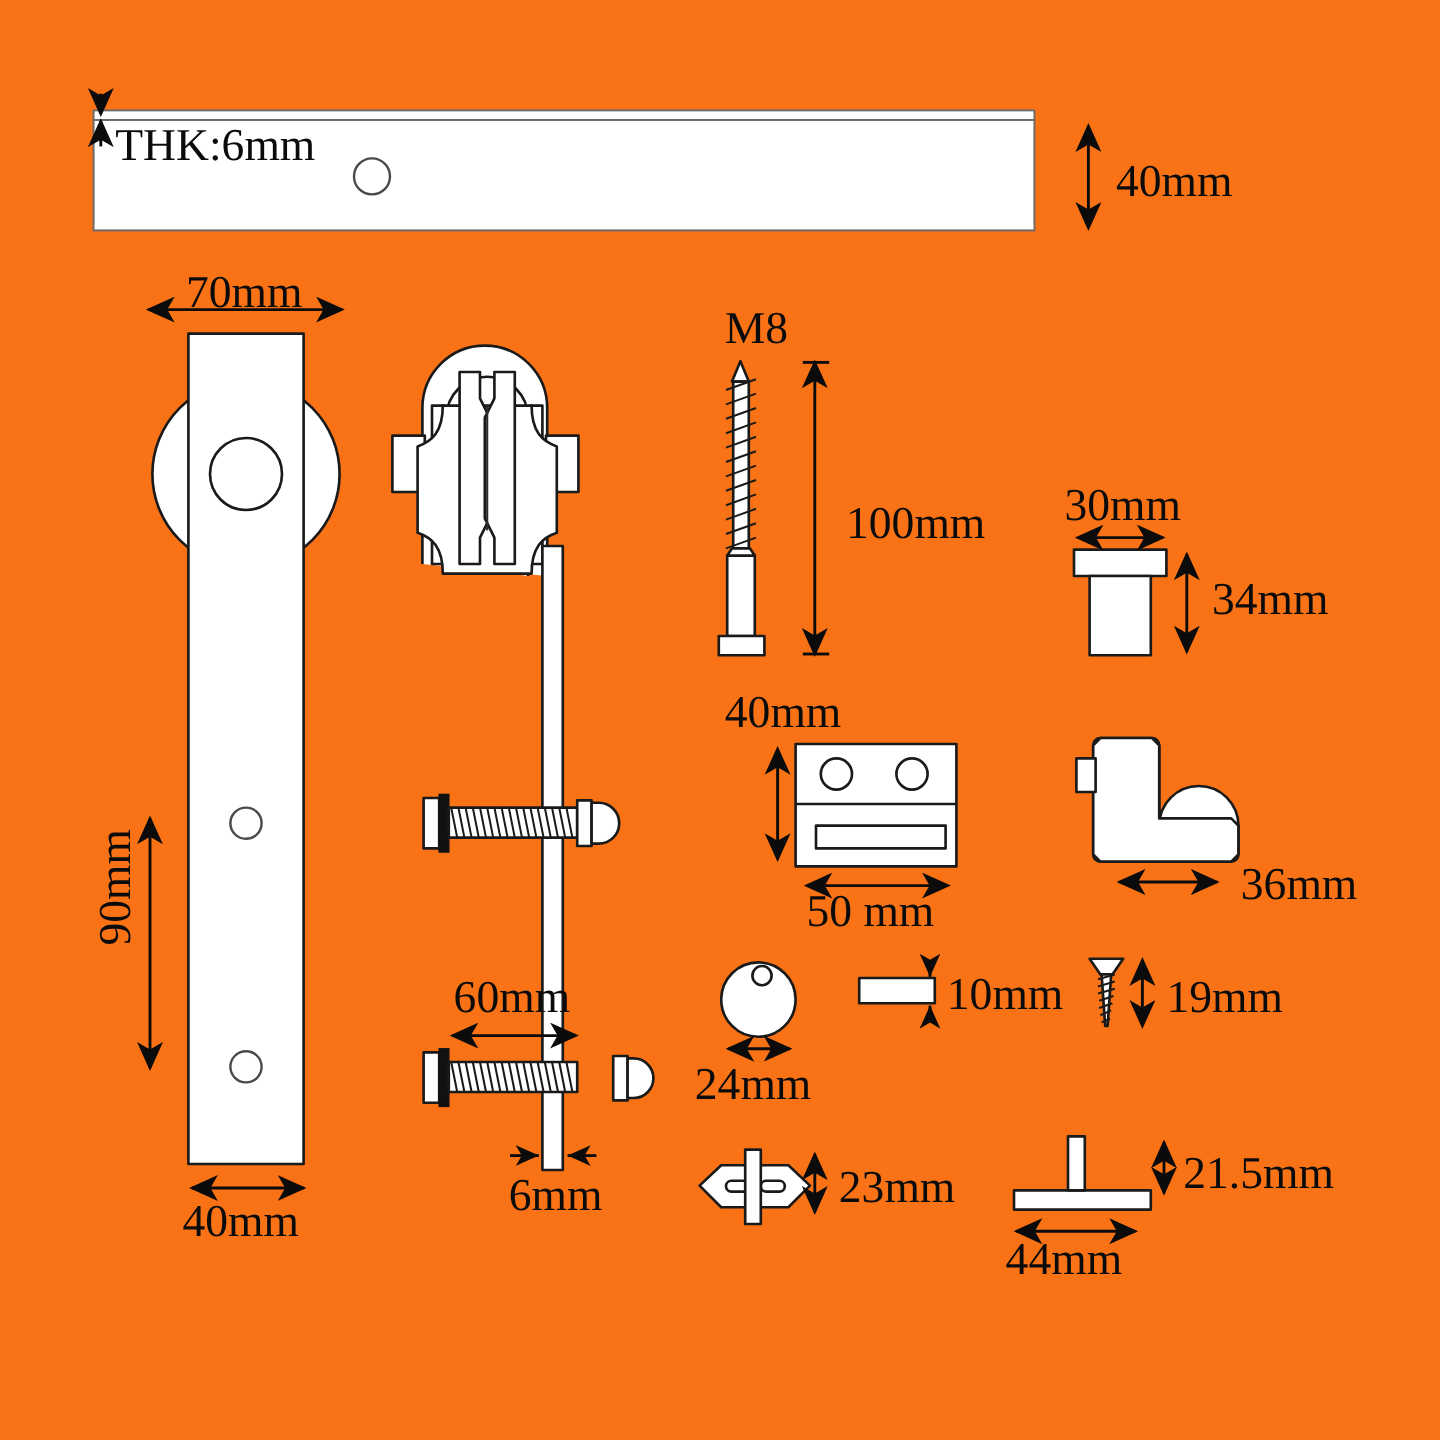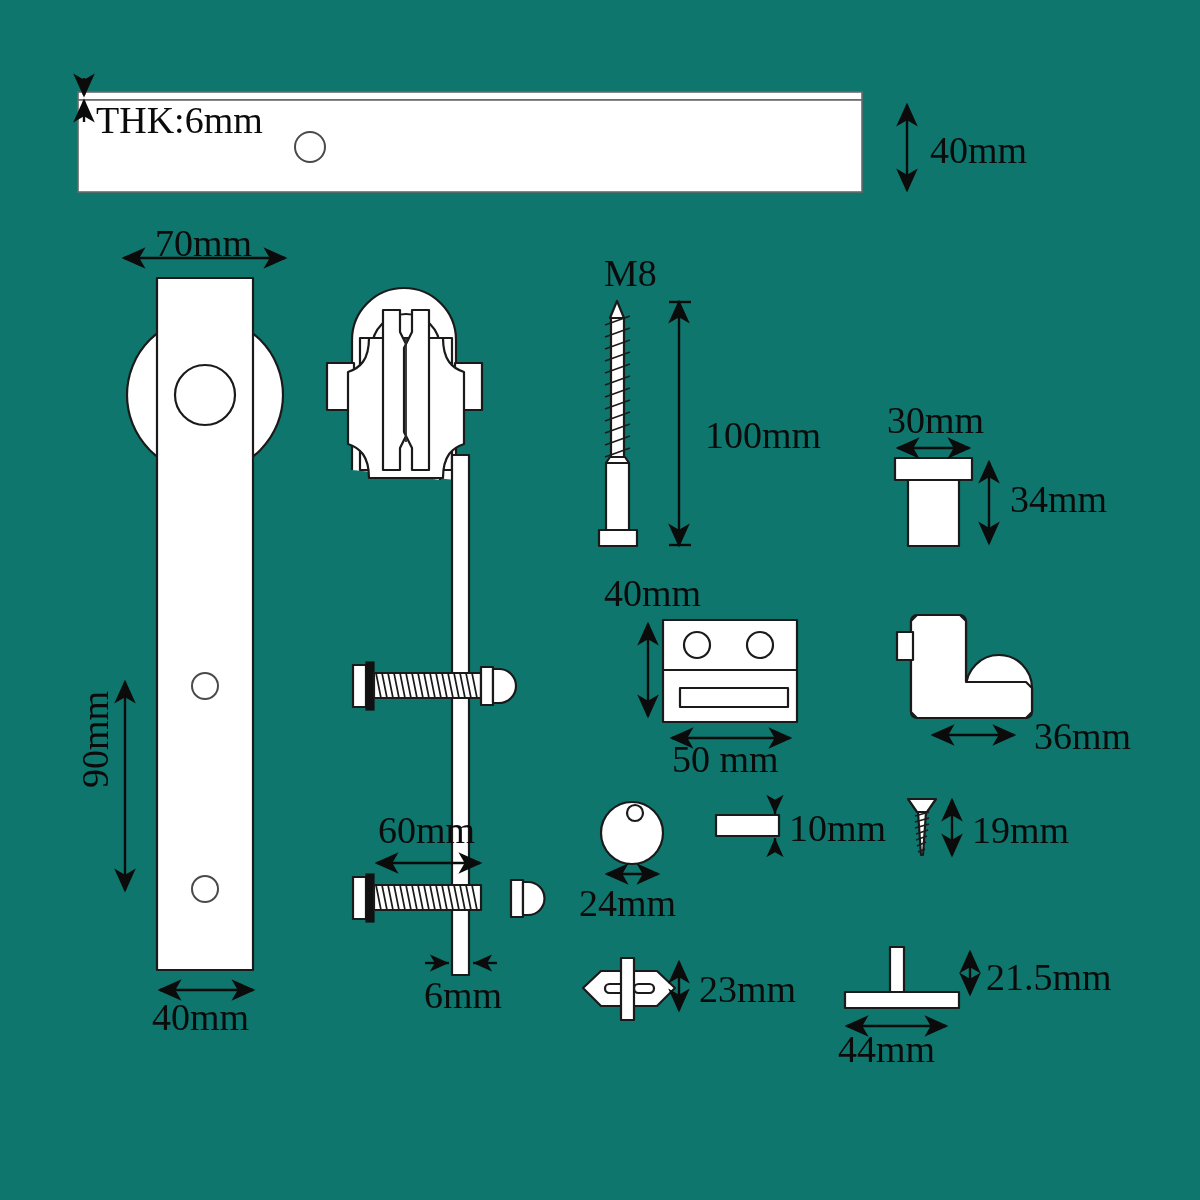--- a/index.html
+++ b/index.html
@@ -7,21 +7,21 @@
     padding: 0;
     background: #ffffff;
   }
   body {
     font-family: "Liberation Serif", "DejaVu Serif", serif;
   }
   #sheet {
     position: relative;
     width: 1200px;
     height: 1200px;
-    background: #0f766e;
+    background: #f97316;
     overflow: hidden;
   }
   #sheet svg {
     position: absolute;
     left: 0;
     top: 0;
   }
   .dim-text {
     font-family: "Liberation Serif", "DejaVu Serif", serif;
     font-size: 38px;

